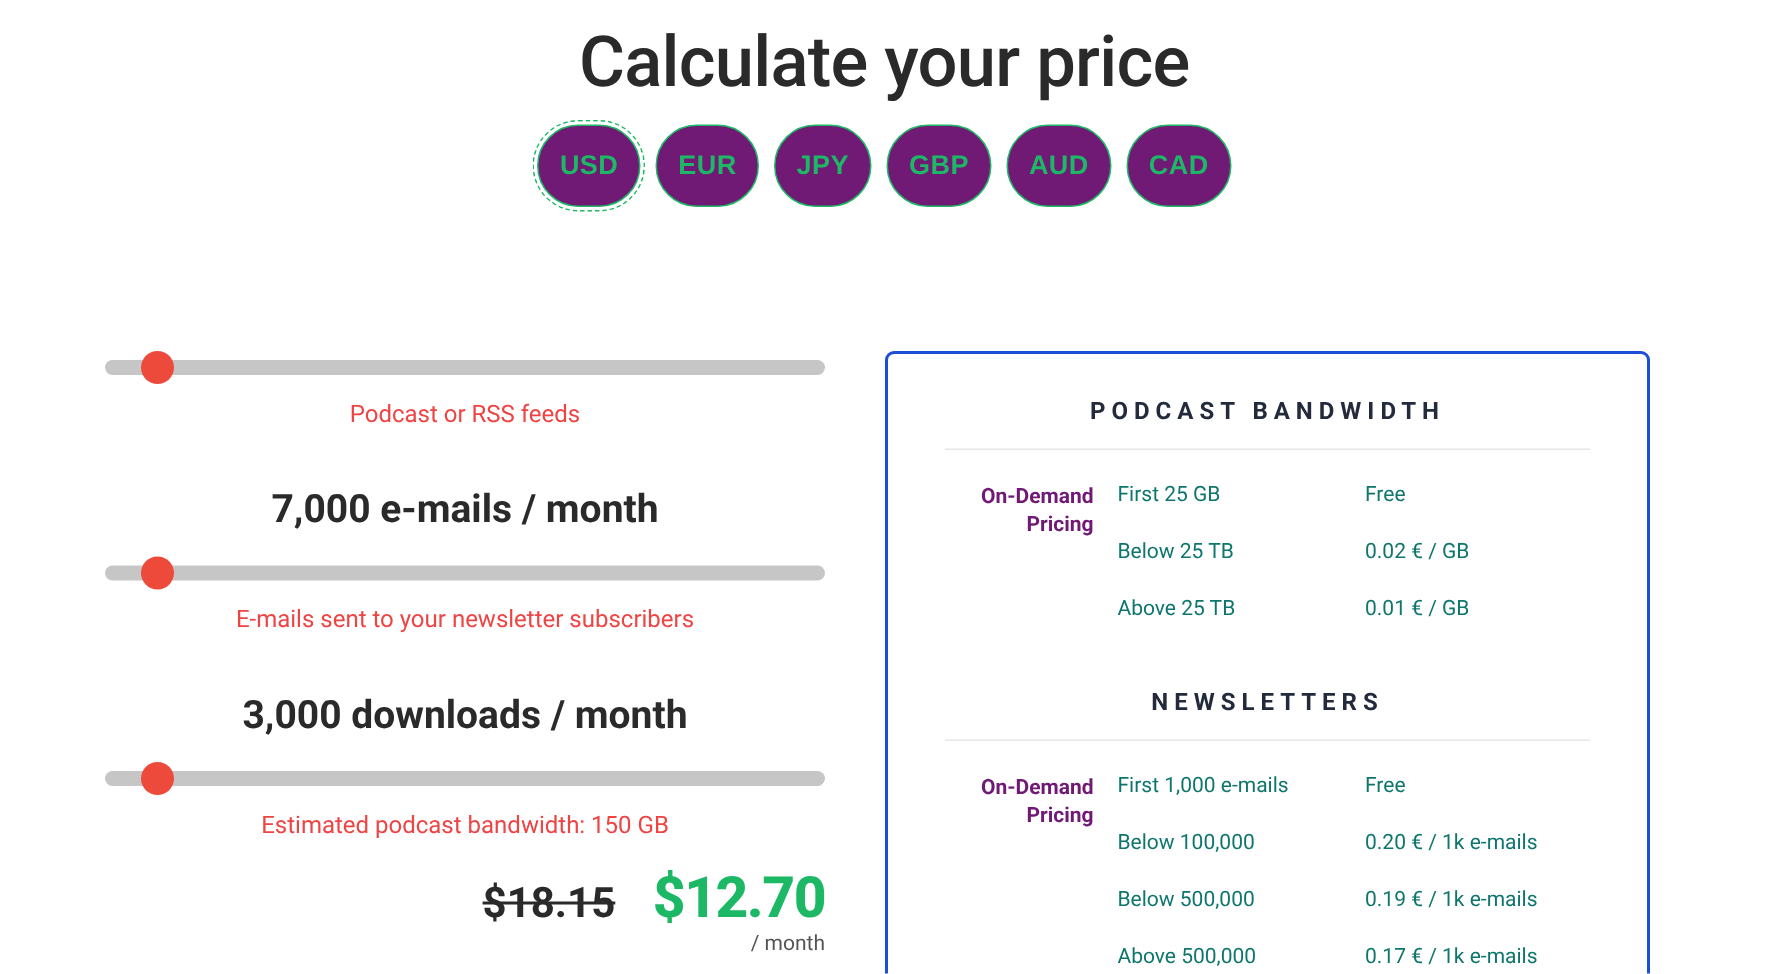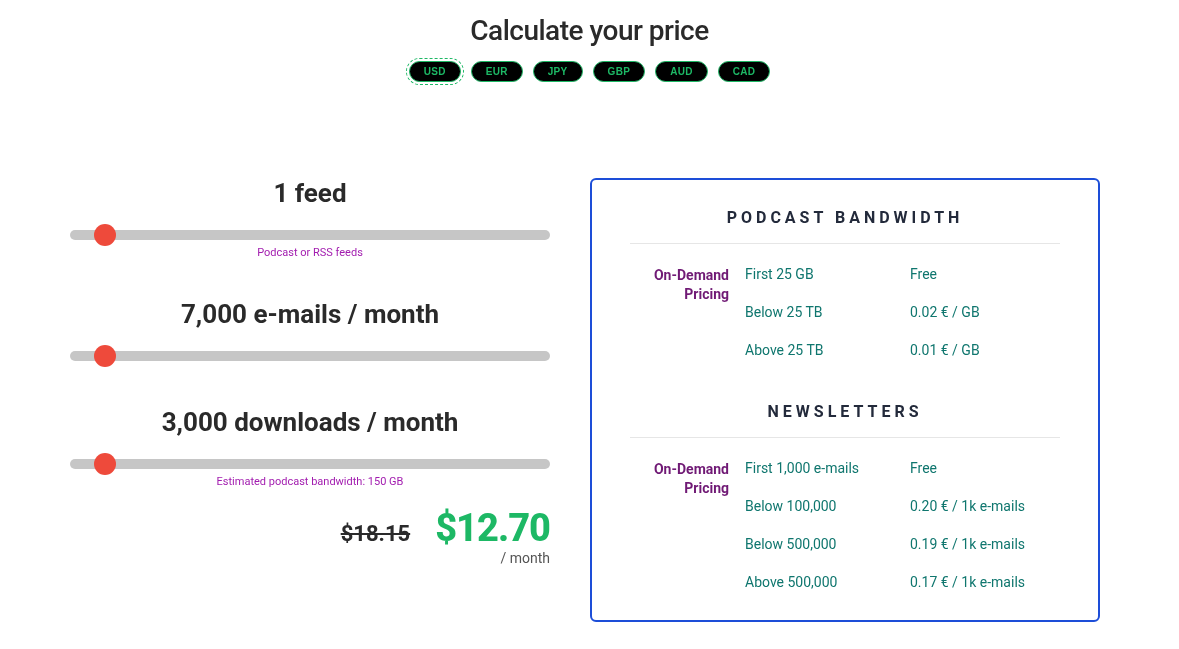--- a/index.html
+++ b/index.html
@@ -6,40 +6,40 @@
 body {
   font-family: -apple-system, BlinkMacSystemFont, "Segoe UI", Roboto, Arial, sans-serif;
   background: #fff;
   color: #232a3b;
   width: 1179px;
   height: 649px;
   overflow: hidden;
 }
 .page-title {
   text-align: center;
-  font-size: 28px;
+  font-size: 47px;
   font-weight: 500;
   color: #2a2a2a;
   margin-top: 14px;
   letter-spacing: -0.5px;
 }
 .currency-row {
   display: flex;
   justify-content: center;
   gap: 10px;
   margin-top: 14px;
 }
 .currency-pill {
   border: 1.5px solid #1db865;
   color: #1db865;
   border-radius: 999px;
-  padding: 4px 14px;
-  font-size: 10px;
-  font-weight: 700;
-  background: #000000;
+  padding: 16px 14px;
+  font-size: 18px;
+  font-weight: 700;
+  background: #701a75;
   cursor: pointer;
   letter-spacing: 0.3px;
 }
 .currency-pill.active {
   outline: 1.5px dashed #1db865;
   outline-offset: 2px;
 }
 .main-row {
   display: flex;
   margin-top: 96px;
@@ -77,30 +77,31 @@
   position: absolute;
   width: 22px;
   height: 22px;
   background: #ee4a3b;
   border-radius: 50%;
   top: 0;
   cursor: grab;
 }
 .slider-caption {
   text-align: center;
-  color: #a21caf;
-  font-size: 11px;
+  color: #ef4444;
+  font-size: 16px;
+  margin-top: 10px;
 }
 .price-row {
   text-align: right;
   margin-top: 4px;
 }
 .price-old {
   color: #2a2a2b;
-  font-size: 22px;
+  font-size: 28px;
   font-weight: 700;
   text-decoration: line-through;
   margin-right: 6px;
 }
 .price-new {
   color: #1db865;
   font-size: 38px;
   font-weight: 800;
   letter-spacing: -1px;
   margin-left: 19px;
@@ -170,34 +171,34 @@
   <button class="currency-pill">JPY</button>
   <button class="currency-pill">GBP</button>
   <button class="currency-pill">AUD</button>
   <button class="currency-pill">CAD</button>
 </div>
 
 <div class="main-row">
   <div class="left-col">
 
     <div class="slider-block">
-      <div class="slider-heading">1 feed</div>
       <div class="slider-track-wrap">
         <div class="slider-track"></div>
         <div class="slider-thumb" style="left:5%"></div>
       </div>
       <div class="slider-caption">Podcast or RSS feeds</div>
     </div>
 
     <div class="slider-block">
       <div class="slider-heading">7,000 e-mails / month</div>
       <div class="slider-track-wrap">
         <div class="slider-track"></div>
         <div class="slider-thumb" style="left:5%"></div>
       </div>
+      <div class="slider-caption">E-mails sent to your newsletter subscribers</div>
     </div>
 
     <div class="slider-block" style="margin-bottom:18px">
       <div class="slider-heading">3,000 downloads / month</div>
       <div class="slider-track-wrap">
         <div class="slider-track"></div>
         <div class="slider-thumb" style="left:5%"></div>
       </div>
       <div class="slider-caption">Estimated podcast bandwidth: 150 GB</div>
     </div>

